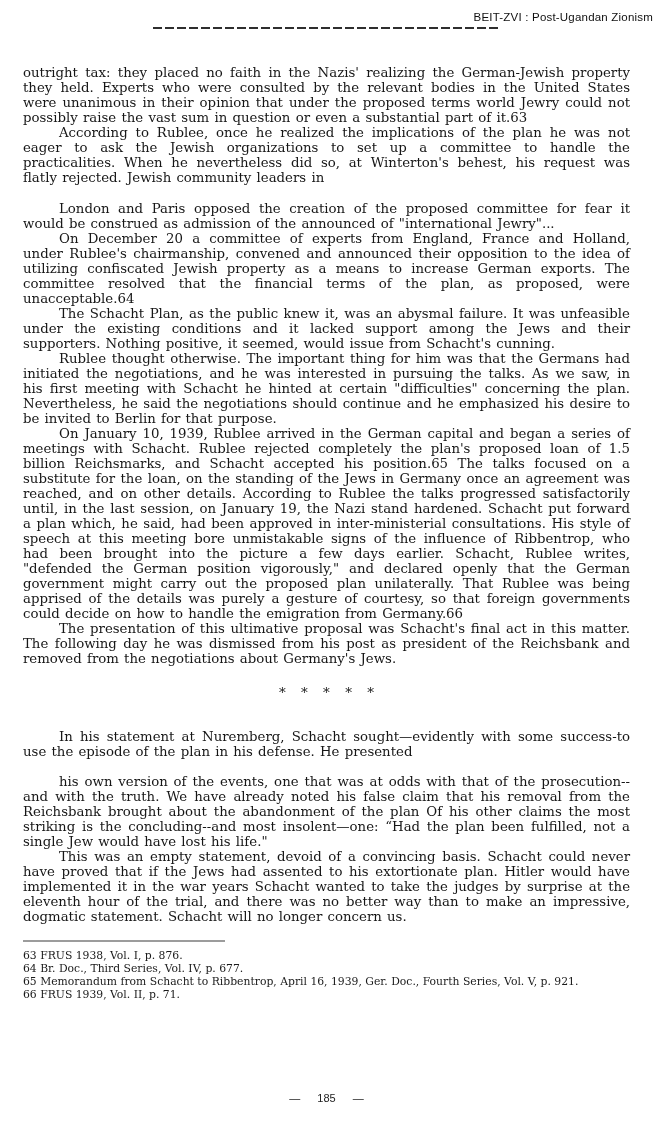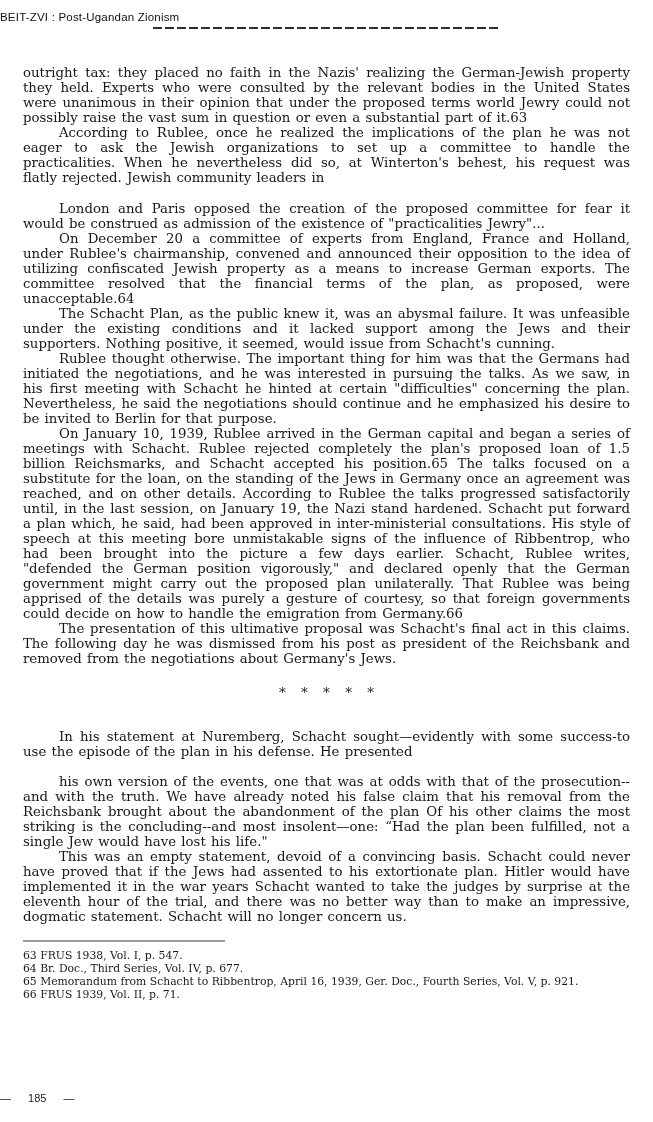--- a/index.html
+++ b/index.html
@@ -12,21 +12,21 @@
     height: 1122px;
     overflow: hidden;
     box-sizing: border-box;
     font-family: "DejaVu Serif", serif;
     color: #161616;
     position: relative;
   }
   
   .page-header {
     padding-top: 11px;
-    text-align: left;
+    text-align: right;
   }
   .header-title {
     font-family: "Liberation Sans", sans-serif;
     font-size: 11.5px;
     letter-spacing: 0.2px;
     color: #101010;
   }
   .header-rule {
     width: 347px;
     height: 2px;
@@ -69,52 +69,53 @@
     height: 2px;
     background: #9c9c9c;
     margin: 0 0 7px 0;
   }
   
   .page-number {
     position: absolute;
     left: 0;
     right: 0;
     top: 1092px;
+    text-align: center;
     font-family: "Liberation Sans", sans-serif;
     font-size: 11px;
     word-spacing: 14px;
     color: #222222;
   }
 </style>
 </head>
 <body>
 
 <header class="page-header">
   <div class="header-title">BEIT-ZVI : Post-Ugandan Zionism</div>
   <div class="header-rule"></div>
 </header>
 
 <main class="content">
   <p>outright tax: they placed no faith in the Nazis' realizing the German-Jewish property they held. Experts who were consulted by the relevant bodies in the United States were unanimous in their opinion that under the proposed terms world Jewry could not possibly raise the vast sum in question or even a substantial part of it.63</p>
   <p class="indent">According to Rublee, once he realized the implications of the plan he was not eager to ask the Jewish organizations to set up a committee to handle the practicalities. When he nevertheless did so, at Winterton's behest, his request was flatly rejected. Jewish community leaders in</p>
-  <p class="indent gap-above">London and Paris opposed the creation of the proposed committee for fear it would be construed as admission of the existence of "practicalities Jewry"...</p>
+  <p class="indent gap-above">London and Paris opposed the creation of the proposed committee for fear it would be construed as admission of the announced of "international Jewry"...</p>
   <p class="indent">On December 20 a committee of experts from England, France and Holland, under Rublee's chairmanship, convened and announced their opposition to the idea of utilizing confiscated Jewish property as a means to increase German exports. The committee resolved that the financial terms of the plan, as proposed, were unacceptable.64</p>
   <p class="indent">The Schacht Plan, as the public knew it, was an abysmal failure. It was unfeasible under the existing conditions and it lacked support among the Jews and their supporters. Nothing positive, it seemed, would issue from Schacht's cunning.</p>
   <p class="indent">Rublee thought otherwise. The important thing for him was that the Germans had initiated the negotiations, and he was interested in pursuing the talks. As we saw, in his first meeting with Schacht he hinted at certain "difficulties" concerning the plan. Nevertheless, he said the negotiations should continue and he emphasized his desire to be invited to Berlin for that purpose.</p>
   <p class="indent">On January 10, 1939, Rublee arrived in the German capital and began a series of meetings with Schacht. Rublee rejected completely the plan's proposed loan of 1.5 billion Reichsmarks, and Schacht accepted his position.65 The talks focused on a substitute for the loan, on the standing of the Jews in Germany once an agreement was reached, and on other details. According to Rublee the talks progressed satisfactorily until, in the last session, on January 19, the Nazi stand hardened. Schacht put forward a plan which, he said, had been approved in inter-ministerial consultations. His style of speech at this meeting bore unmistakable signs of the influence of Ribbentrop, who had been brought into the picture a few days earlier. Schacht, Rublee writes, "defended the German position vigorously," and declared openly that the German government might carry out the proposed plan unilaterally. That Rublee was being apprised of the details was purely a gesture of courtesy, so that foreign governments could decide on how to handle the emigration from Germany.66</p>
-  <p class="indent">The presentation of this ultimative proposal was Schacht's final act in this claims. The following day he was dismissed from his post as president of the Reichsbank and removed from the negotiations about Germany's Jews.</p>
+  <p class="indent">The presentation of this ultimative proposal was Schacht's final act in this matter. The following day he was dismissed from his post as president of the Reichsbank and removed from the negotiations about Germany's Jews.</p>
 
   <div class="asterisk-separator">* * * * *</div>
 
   <p class="indent">In his statement at Nuremberg, Schacht sought—evidently with some success-to use the episode of the plan in his defense. He presented</p>
   <p class="indent gap-above">his own version of the events, one that was at odds with that of the prosecution-- and with the truth. We have already noted his false claim that his removal from the Reichsbank brought about the abandonment of the plan Of his other claims the most striking is the concluding--and most insolent—one: “Had the plan been fulfilled, not a single Jew would have lost his life."</p>
   <p class="indent">This was an empty statement, devoid of a convincing basis. Schacht could never have proved that if the Jews had assented to his extortionate plan. Hitler would have implemented it in the war years Schacht wanted to take the judges by surprise at the eleventh hour of the trial, and there was no better way than to make an impressive, dogmatic statement. Schacht will no longer concern us.</p>
 </main>
 
 <section class="footnotes">
   <div class="footnote-rule"></div>
-  <div>63 FRUS 1938, Vol. I, p. 547.</div>
+  <div>63 FRUS 1938, Vol. I, p. 876.</div>
   <div>64 Br. Doc., Third Series, Vol. IV, p. 677.</div>
   <div>65 Memorandum from Schacht to Ribbentrop, April 16, 1939, Ger. Doc., Fourth Series, Vol. V, p. 921.</div>
   <div>66 FRUS 1939, Vol. II, p. 71.</div>
 </section>
 
 <div class="page-number">— 185 —</div>
 
 </body></html>

